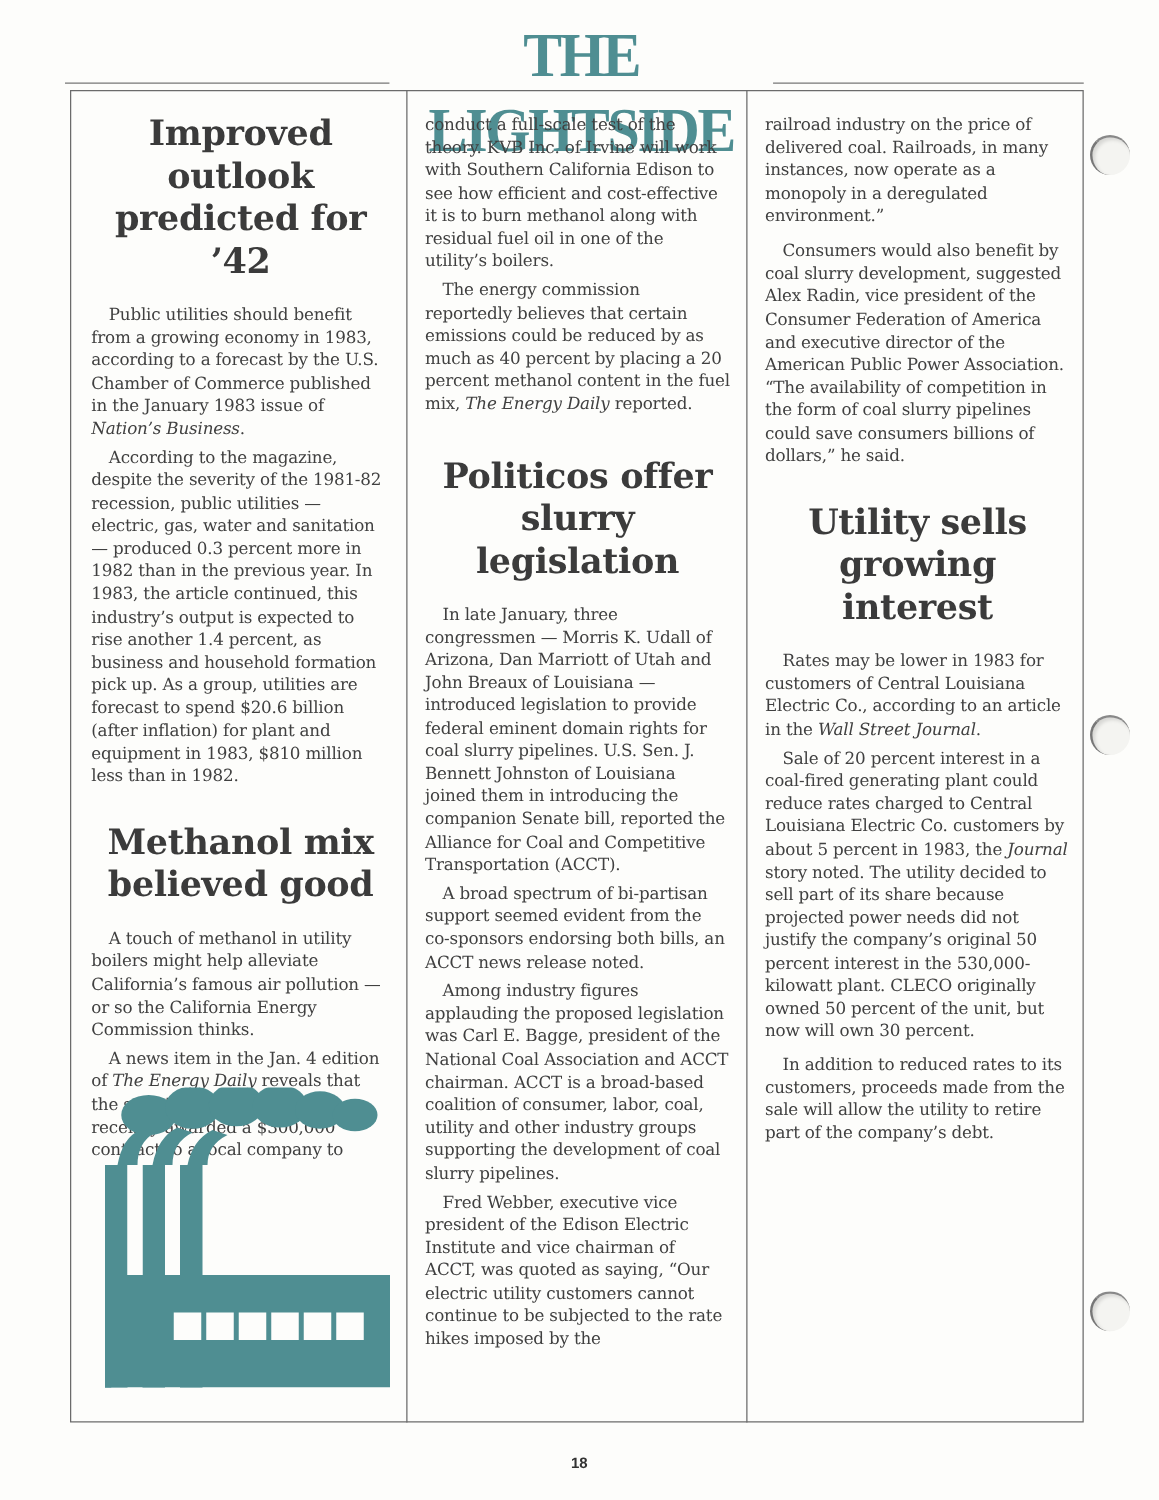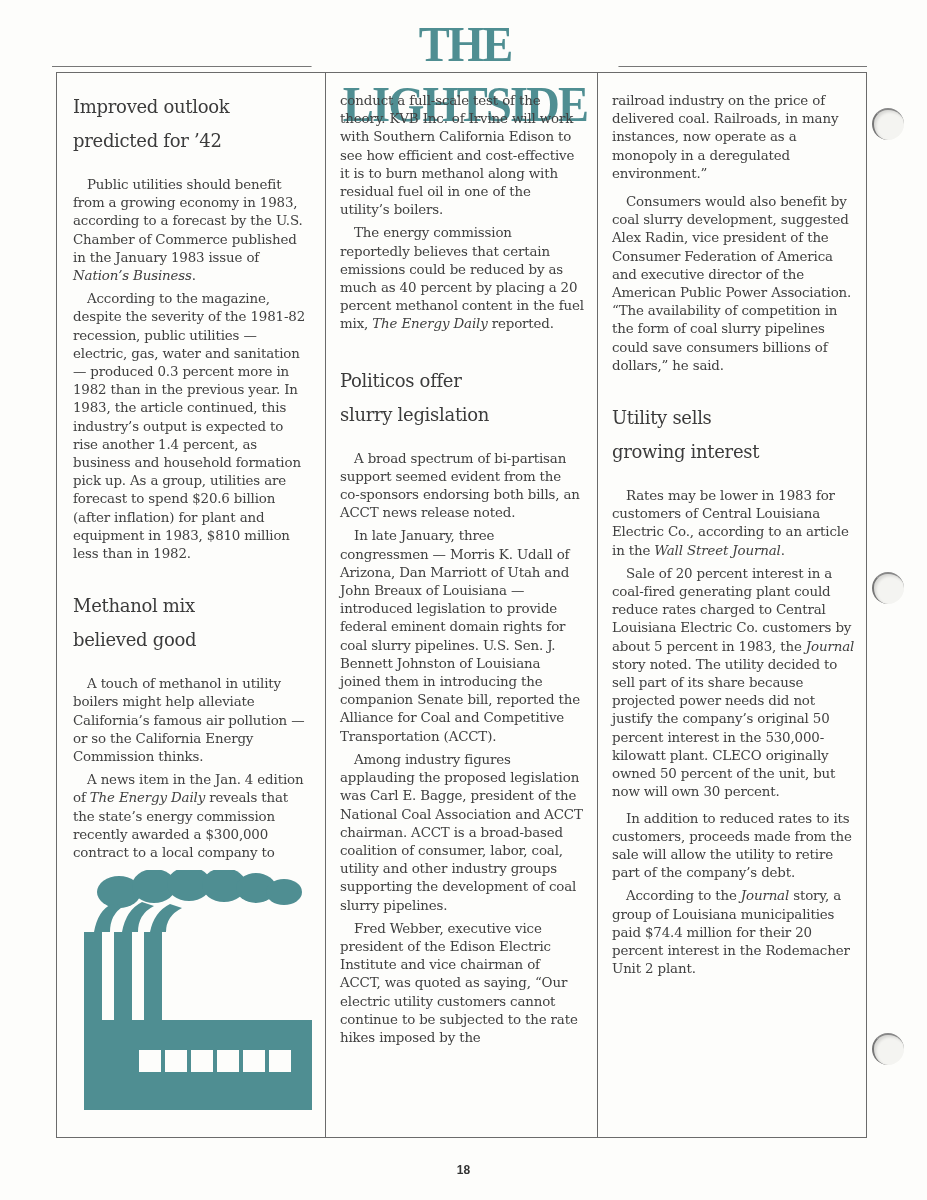--- a/index.html
+++ b/index.html
@@ -21,22 +21,22 @@
   .frame {
     position: absolute; top: 72px; left: 56px; width: 811px; height: 1066px;
     border: 1px solid #6b6b6b; box-sizing: border-box;
   }
   .divider { position: absolute; top: 72px; width: 0; height: 1066px; border-left: 1px solid #6b6b6b; }
   .col { position: absolute; top: 72px; height: 1060px; box-sizing: border-box; }
   .col1 { left: 57px; width: 267px; padding: 18px 12px 0 16px; }
   .col2 { left: 326px; width: 270px; padding: 20px 12px 0 14px; }
   .col3 { left: 598px; width: 268px; padding: 20px 10px 0 14px; }
   h2 {
-    margin: 0; font-family: "DejaVu Serif", serif; font-weight: normal; font-size: 18px;
-    line-height: 34px; color: #3b3b3b; letter-spacing: -0.3px;
+    margin: 0; font-family: "DejaVu Serif", serif; font-weight: bold; font-size: 28px;
+    line-height: 34px; color: #3b3b3b; letter-spacing: -0.3px; text-align: center;
   }
   p {
     margin: 0 0 5px 0; font-size: 13.4px; line-height: 18.2px; text-indent: 14px;
     letter-spacing: -0.15px; color: #404040;
   }
   p.cont { text-indent: 0; }
   .hgap-top { margin-top: 26px; }
   .hgap-bot { margin-bottom: 18px; }
   i { font-style: italic; }
   .illustration { position: absolute; left: 84px; top: 870px; }
@@ -114,40 +114,39 @@
 
 <div class="col col2">
   <p class="cont">conduct a full-scale test of the theory. KVB Inc. of Irvine will work with Southern California Edison to see how efficient and cost-effective it is to burn methanol along with residual fuel oil in one of the utility’s boilers.</p>
   <p><span>The energy commission reportedly believes that certain emissions could be reduced by as much as 40 percent by placing a 20 percent methanol content in the fuel mix, </span><i>The Energy Daily</i><span> reported.</span></p>
 
   <section>
     <h2 class="hgap-top hgap-bot" style="margin-top:30px">
       <span>Politicos offer</span><br>
       <span>slurry legislation</span>
     </h2>
+    <p>In late January, three congressmen — Morris K. Udall of Arizona, Dan Marriott of Utah and John Breaux of Louisiana — introduced legislation to provide federal eminent domain rights for coal slurry pipelines. U.S. Sen. J. Bennett Johnston of Louisiana joined them in introducing the companion Senate bill, reported the Alliance for Coal and Competitive Transportation (ACCT).</p>
     <p>A broad spectrum of bi-partisan support seemed evident from the co-sponsors endorsing both bills, an ACCT news release noted.</p>
-    <p>In late January, three congressmen — Morris K. Udall of Arizona, Dan Marriott of Utah and John Breaux of Louisiana — introduced legislation to provide federal eminent domain rights for coal slurry pipelines. U.S. Sen. J. Bennett Johnston of Louisiana joined them in introducing the companion Senate bill, reported the Alliance for Coal and Competitive Transportation (ACCT).</p>
     <p>Among industry figures applauding the proposed legislation was Carl E. Bagge, president of the National Coal Association and ACCT chairman. ACCT is a broad-based coalition of consumer, labor, coal, utility and other industry groups supporting the development of coal slurry pipelines.</p>
     <p>Fred Webber, executive vice president of the Edison Electric Institute and vice chairman of ACCT, was quoted as saying, “Our electric utility customers cannot continue to be subjected to the rate hikes imposed by the</p>
   </section>
 </div>
 
 <div class="col col3">
   <p class="cont">railroad industry on the price of delivered coal. Railroads, in many instances, now operate as a monopoly in a deregulated environment.”</p>
   <p style="margin-top:10px">Consumers would also benefit by coal slurry development, suggested Alex Radin, vice president of the Consumer Federation of America and executive director of the American Public Power Association. “The availability of competition in the form of coal slurry pipelines could save consumers billions of dollars,” he said.</p>
 
   <section>
     <h2 class="hgap-top hgap-bot">
       <span>Utility sells</span><br>
       <span>growing interest</span>
     </h2>
     <p><span>Rates may be lower in 1983 for customers of Central Louisiana Electric Co., according to an article in the </span><i>Wall Street Journal</i><span>.</span></p>
     <p><span>Sale of 20 percent interest in a coal-fired generating plant could reduce rates charged to Central Louisiana Electric Co. customers by about 5 percent in 1983, the </span><i>Journal</i><span> story noted. The utility decided to sell part of its share because projected power needs did not justify the company’s original 50 percent interest in the 530,000-kilowatt plant. CLECO originally owned 50 percent of the unit, but now will own 30 percent.</span></p>
     <p style="margin-top:8px">In addition to reduced rates to its customers, proceeds made from the sale will allow the utility to retire part of the company’s debt.</p>
-    <p><span>According to the </span><i>Journal</i><span> story, a group of Louisiana municipalities paid $74.4 million for their 20 percent interest in the Rodemacher Unit 2 plant.</span></p>
   </section>
 </div>
 
 <div class="punch" style="left:872px; top:108px"></div>
 <div class="punch" style="left:872px; top:572px"></div>
 <div class="punch" style="left:872px; top:1033px"></div>
 
 <div class="page-number">18</div>
 
 </body></html>

